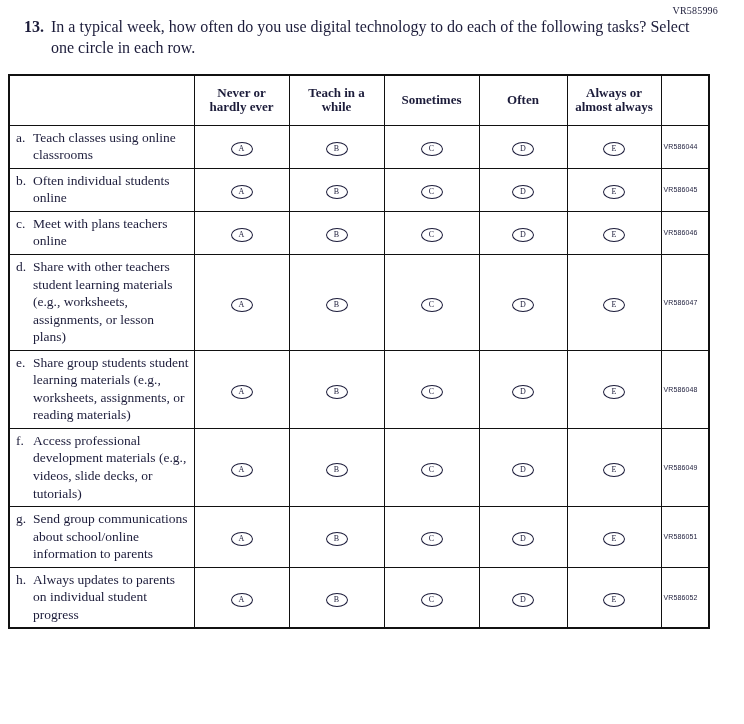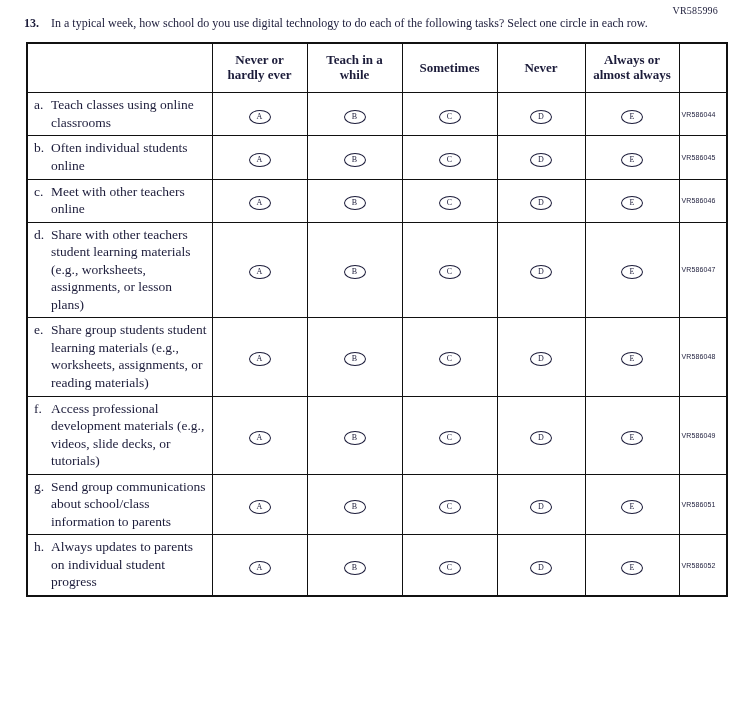--- a/index.html
+++ b/index.html
@@ -15,34 +15,34 @@
     position:absolute;
     top:5px;right:26px;
     font-family:Liberation Serif, serif;
     font-size:10px;
     letter-spacing:.2px;
     color:#1c1c3a;
     text-align:right;
   }
   .question{
     display:flex;
-    margin:16px 30px 10px 24px;
-    font-size:12px;
+    margin:16px 30px 16px 24px;
+    font-size:16px;
     line-height:1.32;
   }
   .q-number{
     font-weight:bold;
     width:27px;
     flex:0 0 27px;
   }
   .q-text{flex:1;}
   .q-bold{font-weight:normal;}
   table.survey{
     border-collapse:collapse;
-    margin-left:26px;
+    margin-left:8px;
     width:700px;
     table-layout:fixed;
     border:2px solid #111;
   }
   table.survey th, table.survey td{
     border:1.5px solid #111;
     box-sizing:border-box;
   }
   th.option-header{
     font-size:13px;
@@ -88,40 +88,40 @@
     letter-spacing:.1px;
   }
 </style>
 </head>
 <body>
 
 <div class="page-code">VR585996</div>
 
 <div class="question">
   <span class="q-number">13.</span>
-  <span class="q-text"><span>In a typical week, how school do you use digital technology to do each of the following tasks? Select </span><span class="q-bold">one</span><span> circle in each row.</span></span>
+  <span class="q-text"><span>In a typical week, how often do you use digital technology to do each of the following tasks? Select </span><span class="q-bold">one</span><span> circle in each row.</span></span>
 </div>
 
 <table class="survey">
   <colgroup>
     <col style="width:185px">
       <col style="width:95px">
       <col style="width:95px">
       <col style="width:95px">
       <col style="width:88px">
       <col style="width:94px">
       <col style="width:48px">
   </colgroup>
   <thead>
     <tr>
       <th class="blank-header"></th>
       <th class="option-header">Never or hardly ever</th>
       <th class="option-header">Teach in a while</th>
       <th class="option-header">Sometimes</th>
-      <th class="option-header">Never</th>
+      <th class="option-header">Often</th>
       <th class="option-header">Always or almost always</th>
       <th class="blank-header"></th>
     </tr>
   </thead>
   <tbody>
     <tr>
       <td class="row-label">
         <span class="label-wrap">
             <span class="row-letter">a.</span>
             <span class="row-text">Teach classes using online classrooms</span>
@@ -145,21 +145,21 @@
       <td class="circle-cell"><span class="oval">B</span></td>
       <td class="circle-cell"><span class="oval">C</span></td>
       <td class="circle-cell"><span class="oval">D</span></td>
       <td class="circle-cell"><span class="oval">E</span></td>
       <td class="code-cell">VR586045</td>
     </tr>
     <tr>
       <td class="row-label">
         <span class="label-wrap">
             <span class="row-letter">c.</span>
-            <span class="row-text">Meet with other teachers online</span>
+            <span class="row-text">Meet with plans teachers online</span>
           </span>
       </td>
       <td class="circle-cell"><span class="oval">A</span></td>
       <td class="circle-cell"><span class="oval">B</span></td>
       <td class="circle-cell"><span class="oval">C</span></td>
       <td class="circle-cell"><span class="oval">D</span></td>
       <td class="circle-cell"><span class="oval">E</span></td>
       <td class="code-cell">VR586046</td>
     </tr>
     <tr>
@@ -201,21 +201,21 @@
       <td class="circle-cell"><span class="oval">B</span></td>
       <td class="circle-cell"><span class="oval">C</span></td>
       <td class="circle-cell"><span class="oval">D</span></td>
       <td class="circle-cell"><span class="oval">E</span></td>
       <td class="code-cell">VR586049</td>
     </tr>
     <tr>
       <td class="row-label">
         <span class="label-wrap">
             <span class="row-letter">g.</span>
-            <span class="row-text">Send group communications about school/class information to parents</span>
+            <span class="row-text">Send group communications about school/online information to parents</span>
           </span>
       </td>
       <td class="circle-cell"><span class="oval">A</span></td>
       <td class="circle-cell"><span class="oval">B</span></td>
       <td class="circle-cell"><span class="oval">C</span></td>
       <td class="circle-cell"><span class="oval">D</span></td>
       <td class="circle-cell"><span class="oval">E</span></td>
       <td class="code-cell">VR586051</td>
     </tr>
     <tr>

